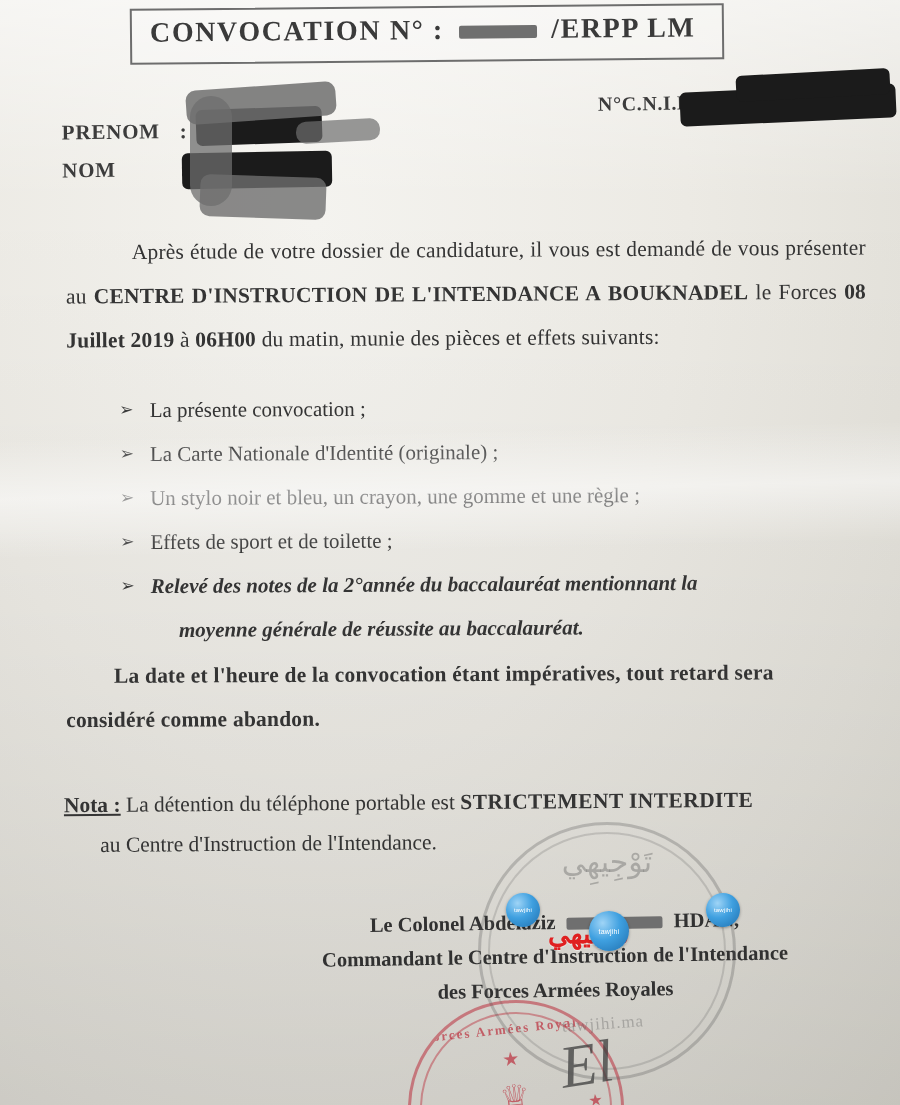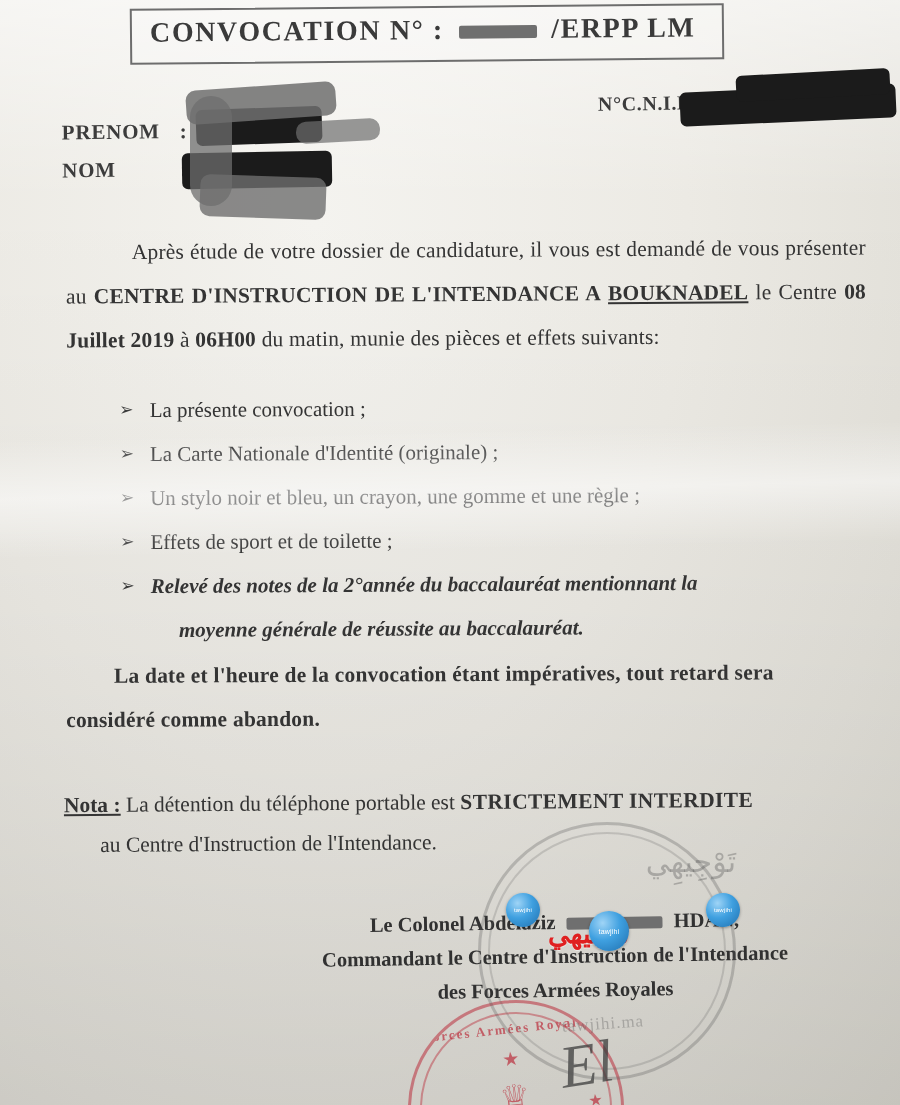--- a/index.html
+++ b/index.html
@@ -123,21 +123,21 @@
 
   
   .para {
     position: absolute;
     font-size: 21.5px;
     line-height: 44px;
     color: #343434;
     letter-spacing: 0.2px;
   }
   .b { font-weight: bold; }
-  .u { text-decoration: underline; }
+  .u { }
 
   #para1 {
     left: 66px;
     top: 228px;
     width: 800px;
     text-align: justify;
     transform: rotate(-0.35deg);
   }
   #para1 .indent { display: inline-block; width: 66px; }
 
@@ -280,21 +280,21 @@
   }
   #watermark .wm-ring2 {
     position: absolute;
     left: 10px; top: 10px; right: 10px; bottom: 10px;
     border: 2px solid rgba(90,90,90,0.22);
     border-radius: 50%;
   }
   #watermark .wm-ar {
     position: absolute;
     left: 0; right: 0; top: 22px;
-    text-align: right;
+    text-align: center;
     font-size: 30px;
     color: rgba(80,80,80,0.35);
     letter-spacing: 2px;
   }
   #watermark .wm-lat {
     position: absolute;
     left: -8px; right: 0; bottom: 46px;
     text-align: center;
     font-size: 17px;
     color: rgba(80,80,80,0.33);
@@ -361,21 +361,21 @@
     <div class="blob" style="left:182px;top:152px;width:150px;height:36px;transform:rotate(-1deg);"></div>
     <div class="blob" style="left:680px;top:88px;width:216px;height:34px;transform:rotate(-2.5deg);"></div>
     <div class="blob" style="left:736px;top:72px;width:154px;height:26px;transform:rotate(-3deg);"></div>
     <div class="smear" style="left:186px;top:86px;width:150px;height:34px;transform:rotate(-4deg);opacity:0.85;"></div>
     <div class="smear" style="left:190px;top:96px;width:42px;height:110px;border-radius:40px;opacity:0.75;"></div>
     <div class="smear" style="left:200px;top:176px;width:126px;height:42px;transform:rotate(2deg);opacity:0.8;"></div>
     <div class="smear" style="left:296px;top:120px;width:84px;height:22px;transform:rotate(-3deg);opacity:0.7;"></div>
 
     <div class="para" id="para1">
       <span class="indent"></span><span>Après étude de votre dossier de candidature, il vous est demandé de vous présenter au </span><span class="b">CENTRE D'INSTRUCTION DE L'INTENDANCE A</span>
-      <span class="b u">BOUKNADEL</span><span> le Centre </span><span class="b">08 Juillet 2019</span><span> à </span><span class="b">06H00</span><span> du matin, munie des pièces et effets suivants:</span>
+      <span class="b u">BOUKNADEL</span><span> le Forces </span><span class="b">08 Juillet 2019</span><span> à </span><span class="b">06H00</span><span> du matin, munie des pièces et effets suivants:</span>
     </div>
 
     <div id="bullets">
       <div class="li">
         <span class="mk">➢</span>
         <span class="txt">La présente convocation ;</span>
       </div>
       <div class="li">
         <span class="mk">➢</span>
         <span class="txt">La Carte Nationale d'Identité (originale) ;</span>

